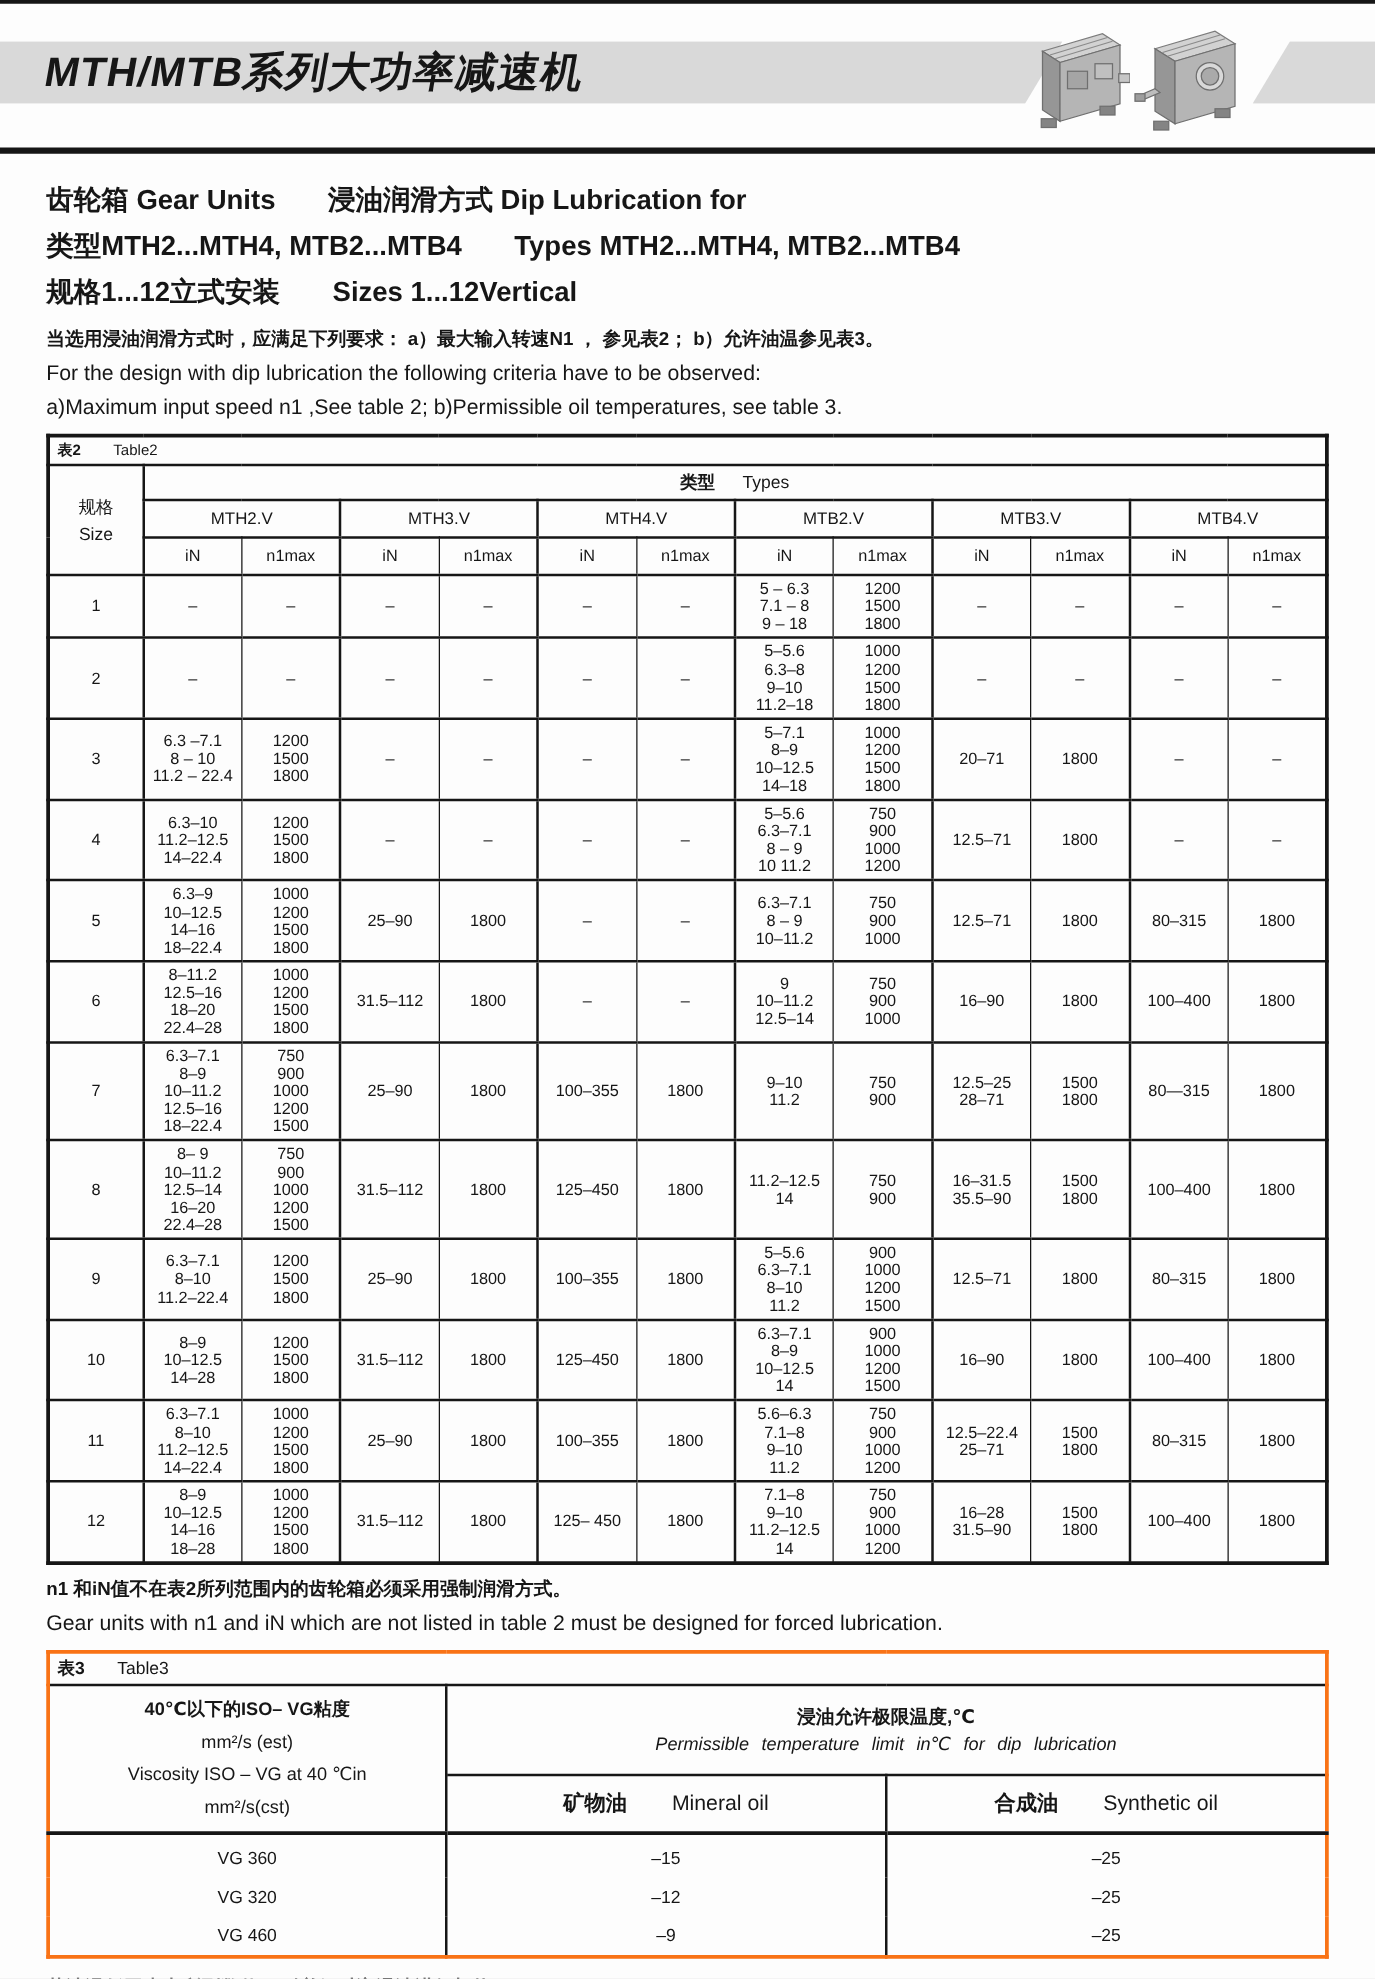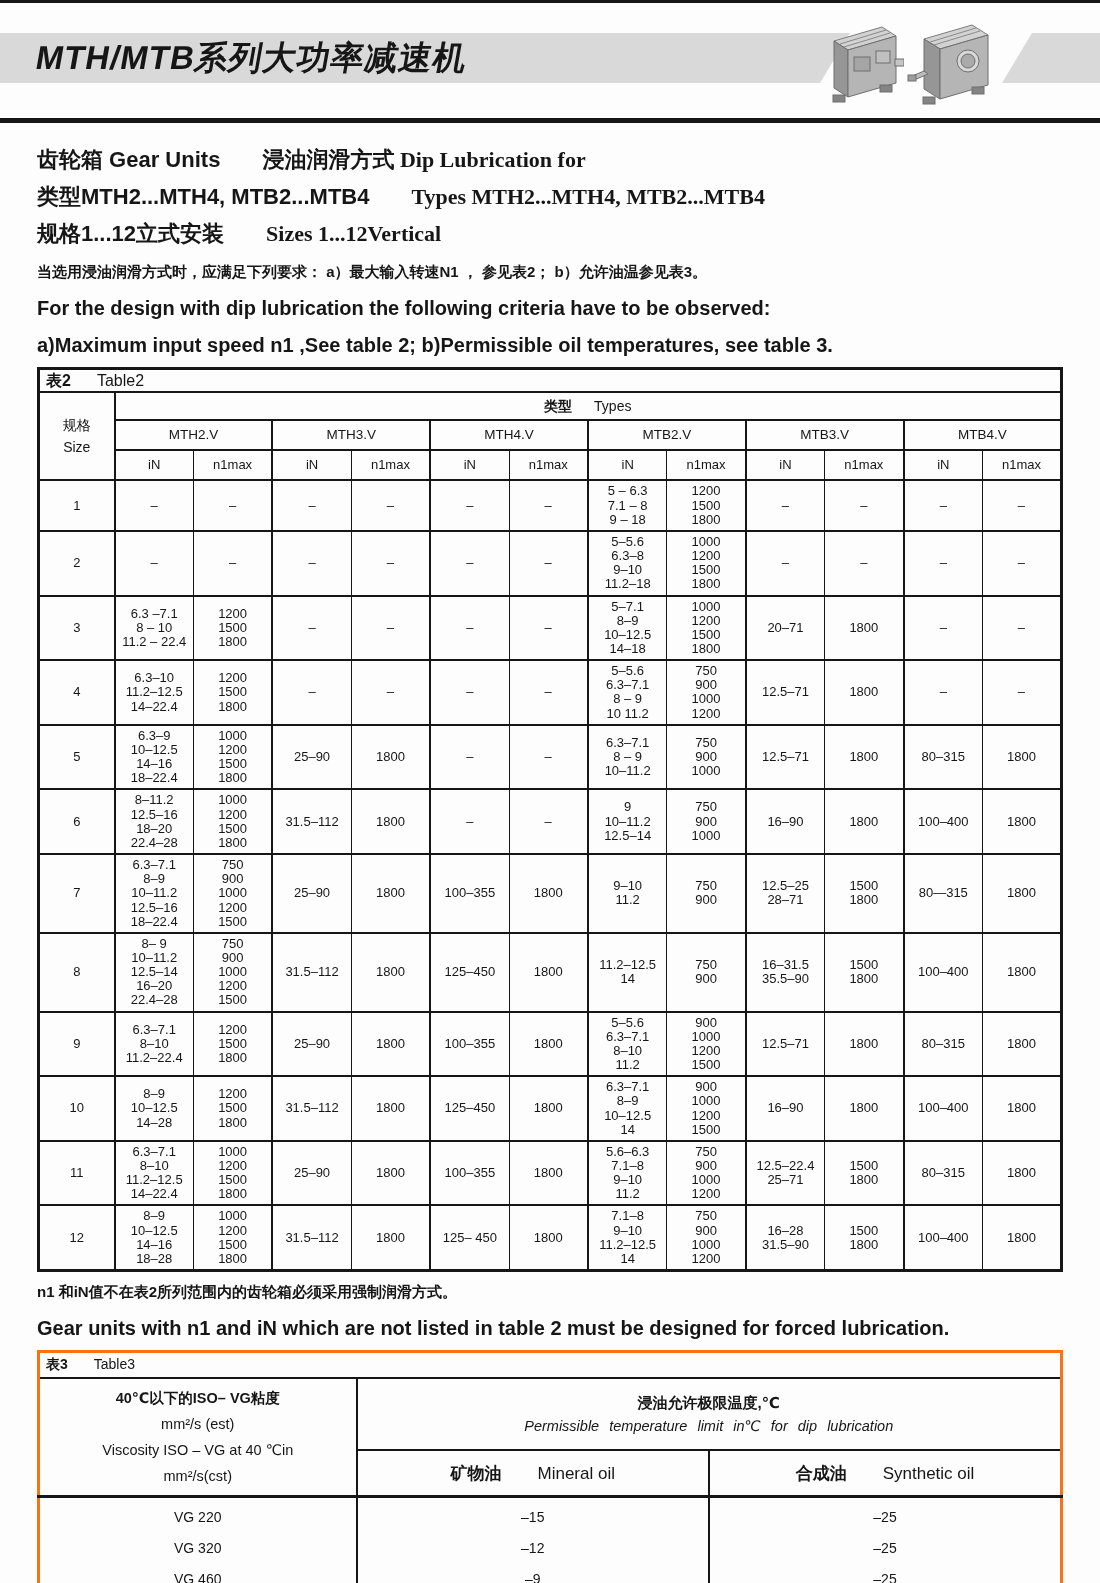--- a/index.html
+++ b/index.html
@@ -14,32 +14,32 @@
               transform:skewX(-10deg);white-space:nowrap;}
   .band-right{position:absolute;top:30px;left:1002px;width:98px;height:50px;background:#d9d9d9;
               clip-path:polygon(30px 0,100% 0,100% 100%,0 100%);}
   .gb1{position:absolute;left:824px;top:14px;}
   .gb2{position:absolute;left:906px;top:10px;}
   .hrule{height:5px;background:#161616;}
   
   .content{padding:0 37px;}
   .titles{margin-top:18px;}
   .tline{font-size:22px;font-weight:bold;line-height:37px;white-space:nowrap;}
-  .tline .b2{margin-left:42px;font-family:Liberation Serif, serif;}
+  .tline .b2{margin-left:42px;}
   p{margin:0;}
   .zh{font-size:15px;font-weight:bold;margin-top:9px;line-height:21px;}
-  .en{font-size:20px;font-weight:bold;margin-top:16px;line-height:21px;}
+  .en{font-size:17px;font-weight:normal;margin-top:6px;line-height:21px;}
   
   table{border-collapse:collapse;width:100%;table-layout:fixed;}
   .t2{border:3px solid #161616;margin-top:11px;}
   .t2 td{border:1px solid #161616;border-top:2px solid #161616;border-bottom:2px solid #161616;
          text-align:center;font-size:13px;line-height:1.09;padding:3px 1px;white-space:pre-line;
          overflow:hidden;}
   .t2 td.gb{border-left-width:2px;}
-  .t2 .cap td{text-align:left;padding:2px 6px;font-size:16px;height:17px;}
+  .t2 .cap td{text-align:left;padding:2px 6px;font-size:12px;height:17px;}
   .t2 .cap .c1{font-weight:bold;}
   .t2 .cap .c2{margin-left:26px;}
   .t2 .hrow td{height:20px;font-size:14px;}
   .t2 .grow td{height:22px;font-size:13.5px;}
   .t2 .srow td{height:22px;font-size:13px;}
   .t2 .sizehead{font-size:14px;line-height:22px;}
   .t2 .types .tz{font-weight:bold;}
   .t2 .types .te{margin-left:22px;text-align:center;}
   .c-size{font-size:13.5px;}
   
@@ -493,21 +493,21 @@
             <div class="re">Permissible temperature limit in℃ for dip lubrication</div>
           </td>
         </tr>
         <tr>
           <td class="t3-oil"><span class="oz">矿物油</span><span class="oe">Mineral oil</span></td>
           <td class="t3-oil"><span class="oz">合成油</span><span class="oe">Synthetic oil</span></td>
         </tr>
       </thead>
       <tbody>
           <tr>
-            <td class="t3name">VG 220</td>
+            <td class="t3name">VG 360</td>
             <td class="t3val">–15</td>
             <td class="t3val">–25</td>
           </tr>
           <tr>
             <td class="t3name">VG 320</td>
             <td class="t3val">–12</td>
             <td class="t3val">–25</td>
           </tr>
           <tr>
             <td class="t3name">VG 460</td>

